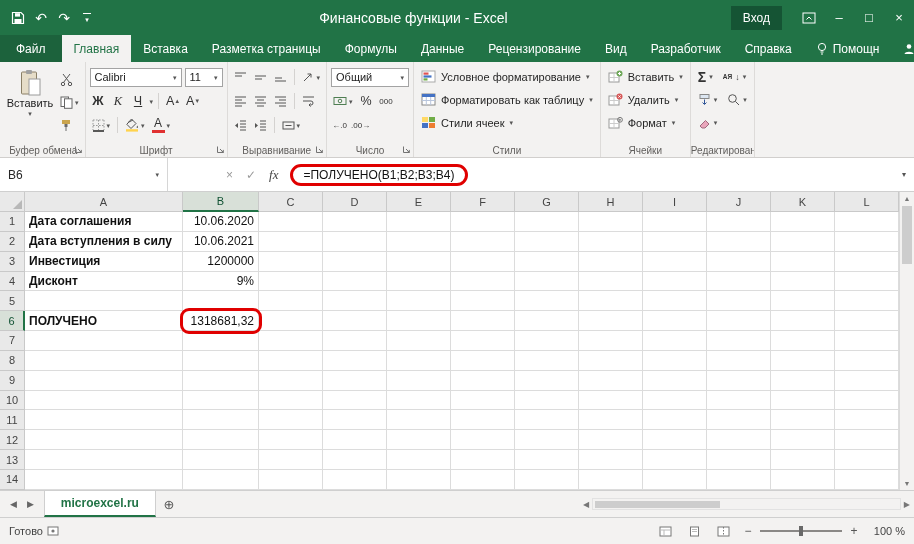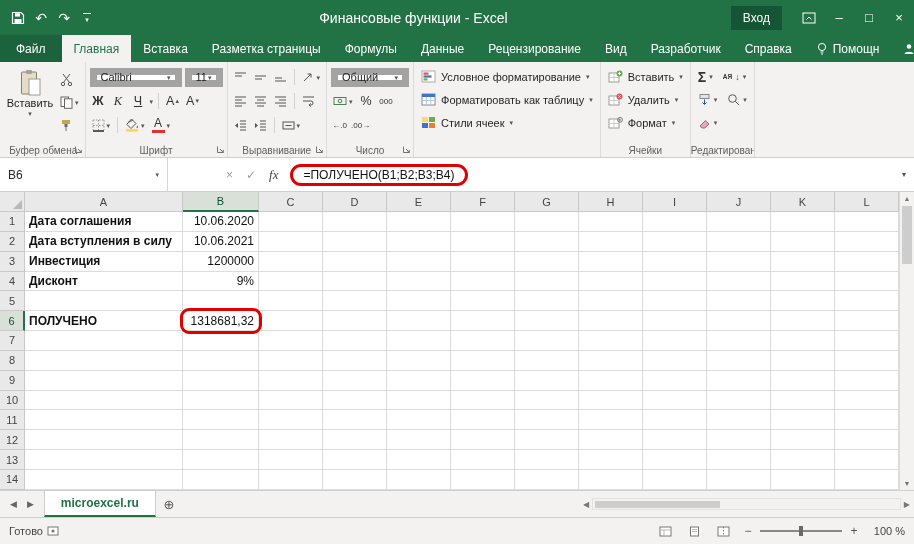--- a/index.html
+++ b/index.html
@@ -22,21 +22,21 @@
 .rtab.file{background:rgba(0,0,0,.14);padding:0 16px}
 .rtab.active{background:#f3f2f1;color:#217346}
 .tabspacer{flex:1}
 .rtab .ico{margin-right:5px}
 
 .ribbon{height:96px;background:#f3f2f1;border-bottom:1px solid #d1cfcd;display:flex;padding-left:2px;overflow:hidden}
 .rgroup{position:relative;border-right:1px solid #dddbd9;padding:4px 4px 15px 4px;display:flex;flex-direction:column;gap:2px}
 .glabel{position:absolute;bottom:1px;left:0;right:0;text-align:center;font-size:10px;color:#605e5c;white-space:nowrap;overflow:hidden}
 .launcher{position:absolute;right:2px;bottom:3px}
 .frow{display:flex;align-items:center;gap:3px;height:22px}
-.combo{background:#fff;border:7px solid #a3a3a3;height:19px;display:flex;align-items:center;justify-content:space-between;padding:0 4px;font-size:11px;color:#222}
+.combo{background:#fff;border:1px solid #a3a3a3;height:19px;display:flex;align-items:center;justify-content:space-between;padding:0 4px;font-size:11px;color:#222}
 .caret{font-size:7px;color:#555;line-height:1}
 .tbtn{min-width:17px;height:20px;display:flex;align-items:center;justify-content:center;font-size:12.5px;color:#333}
 .tbtn.bold{font-weight:bold}
 .tbtn.ital{font-style:italic;font-family:"Liberation Serif","DejaVu Serif",serif}
 .tbtn.und{text-decoration:underline}
 .tbtn sup{font-size:7px;color:#555;margin-left:1px}
 .vdiv{width:1px;height:16px;background:#d4d2d0;margin:0 2px}
 .ibtn{display:flex;align-items:center;gap:2px;height:20px;padding:0 2px}
 .clipwrap{display:flex;gap:4px;height:72px}
 .bigbtn{width:48px;display:flex;flex-direction:column;align-items:center;gap:1px;padding-top:3px}
@@ -392,20 +392,21 @@
       <div class="stylebtn">
         <svg width="15" height="13" viewBox="0 0 15 13">
             <rect x="1" y="1" width="6" height="5" fill="#ffd966"></rect>
             <rect x="8" y="1" width="6" height="5" fill="#70ad47"></rect>
             <rect x="1" y="7" width="6" height="5" fill="#4472c4"></rect>
             <rect x="8" y="7" width="6" height="5" fill="#ed7d31"></rect>
           </svg>
         <span>Стили ячеек</span>
         <span class="caret">▾</span>
       </div>
+      <div class="glabel">Стили</div>
     </div>
 
     <div class="rgroup">
       <div class="cellbtn">
         <svg width="15" height="13" viewBox="0 0 15 13">
             <rect x="1" y="3" width="10" height="9" fill="#fff" stroke="#999"></rect>
             <path d="M1 7.5h10M6 3v9" stroke="#ccc"></path>
             <circle cx="11.5" cy="3.5" r="3" fill="#6fa85a"></circle>
             <path d="M11.5 2v3M10 3.5h3" stroke="#fff"></path>
           </svg>

